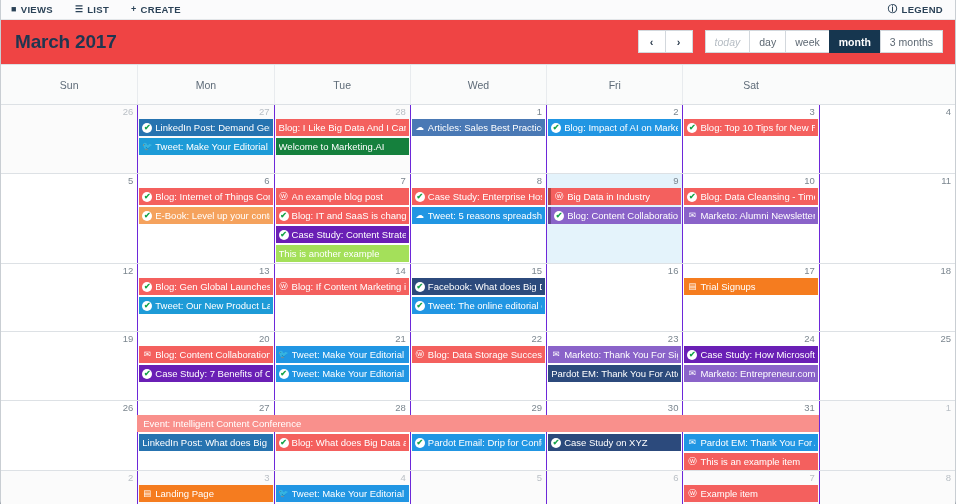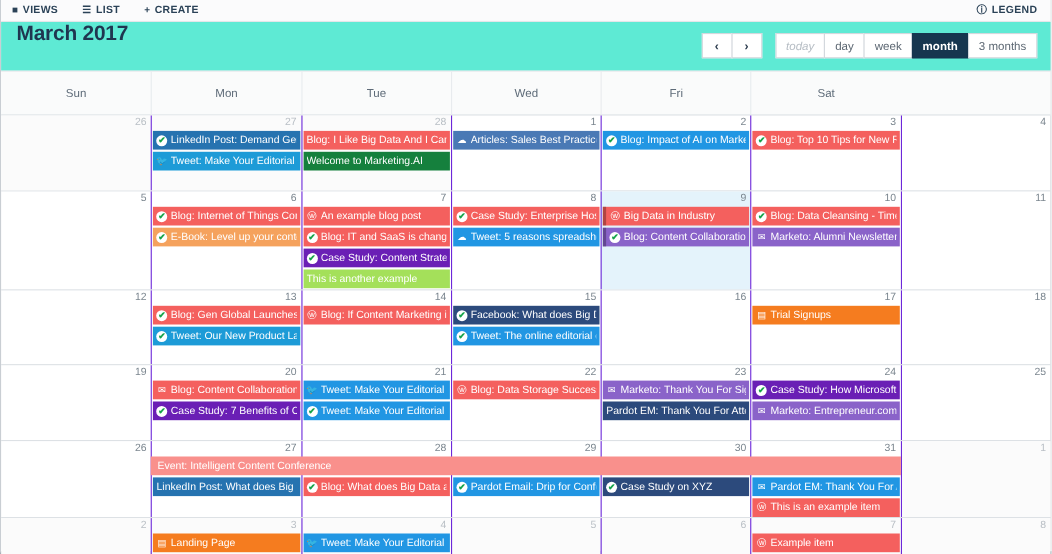--- a/index.html
+++ b/index.html
@@ -52,23 +52,24 @@
     font-weight: bold;
     letter-spacing: .3px;
     color: #2b4257;
     cursor: pointer;
   }
 
   
   .calhead {
     height: 44px;
     display: flex;
+    align-items: center;
     padding: 0 14px;
     position: relative;
-    background: #5eead4;
+    background: #ef4444;
   }
   .cal-title {
     font-size: 19px;
     font-weight: bold;
     color: #1f3650;
     letter-spacing: -.2px;
   }
   .toolbar {
     position: absolute;
     right: 12px;

